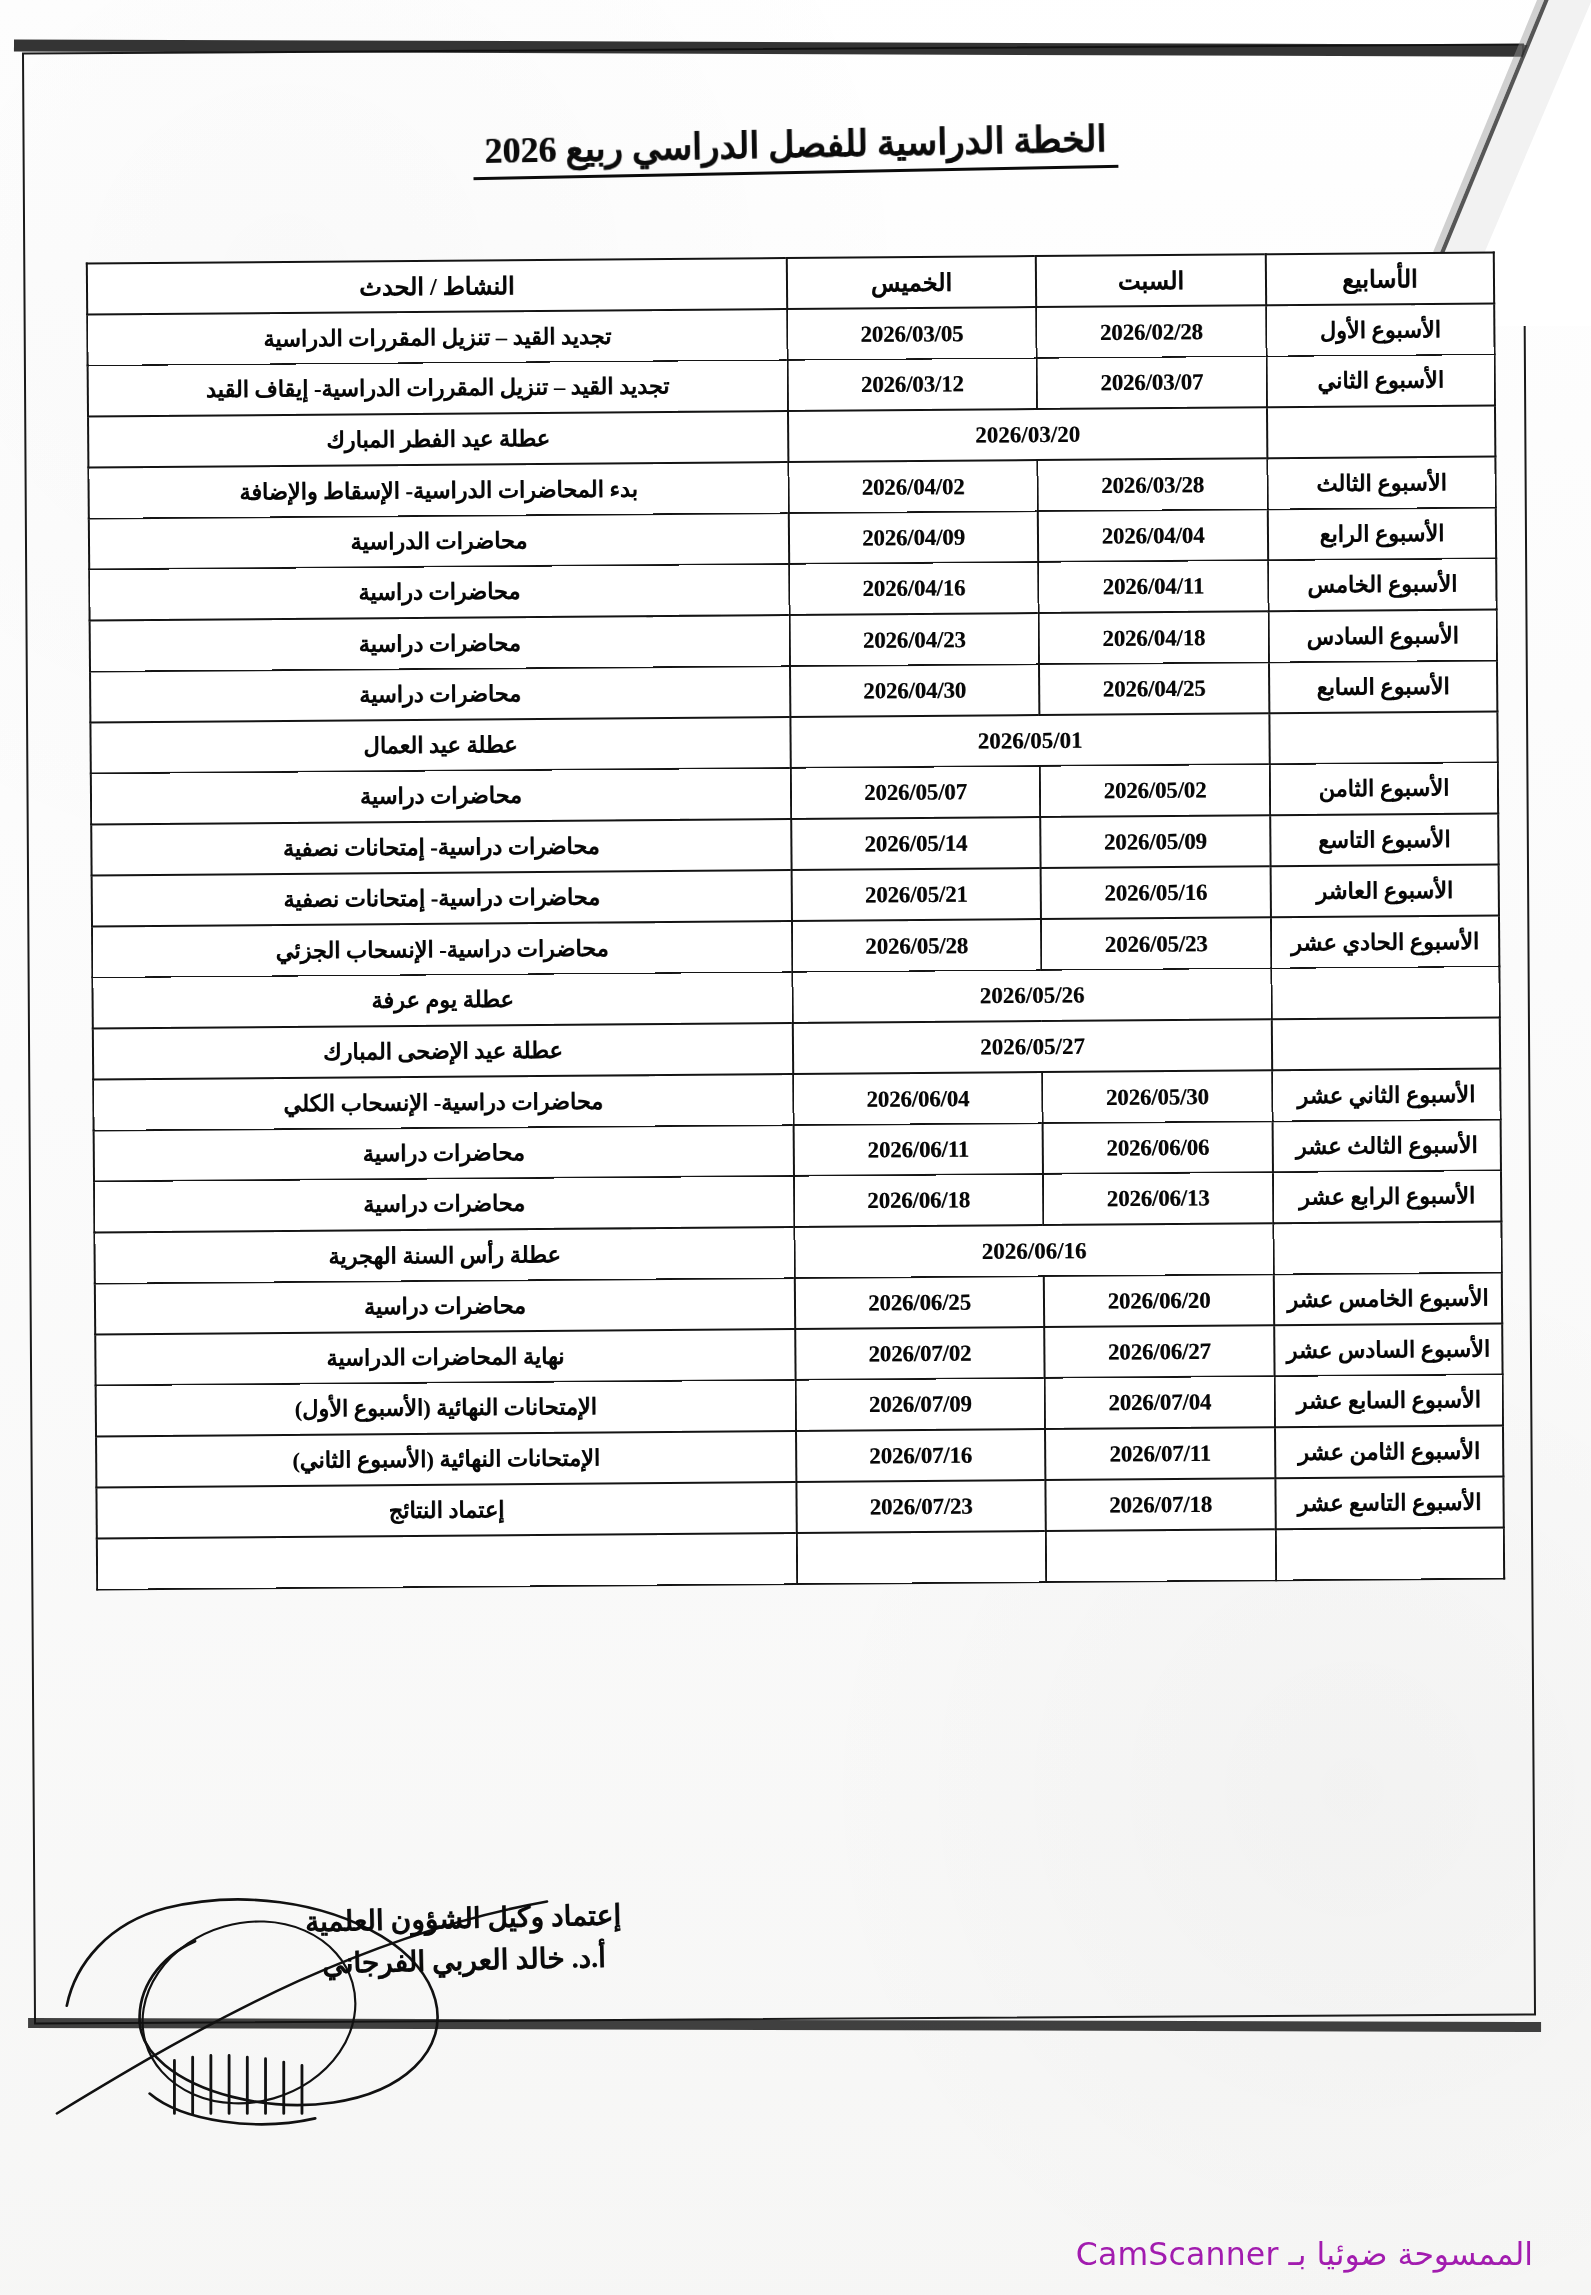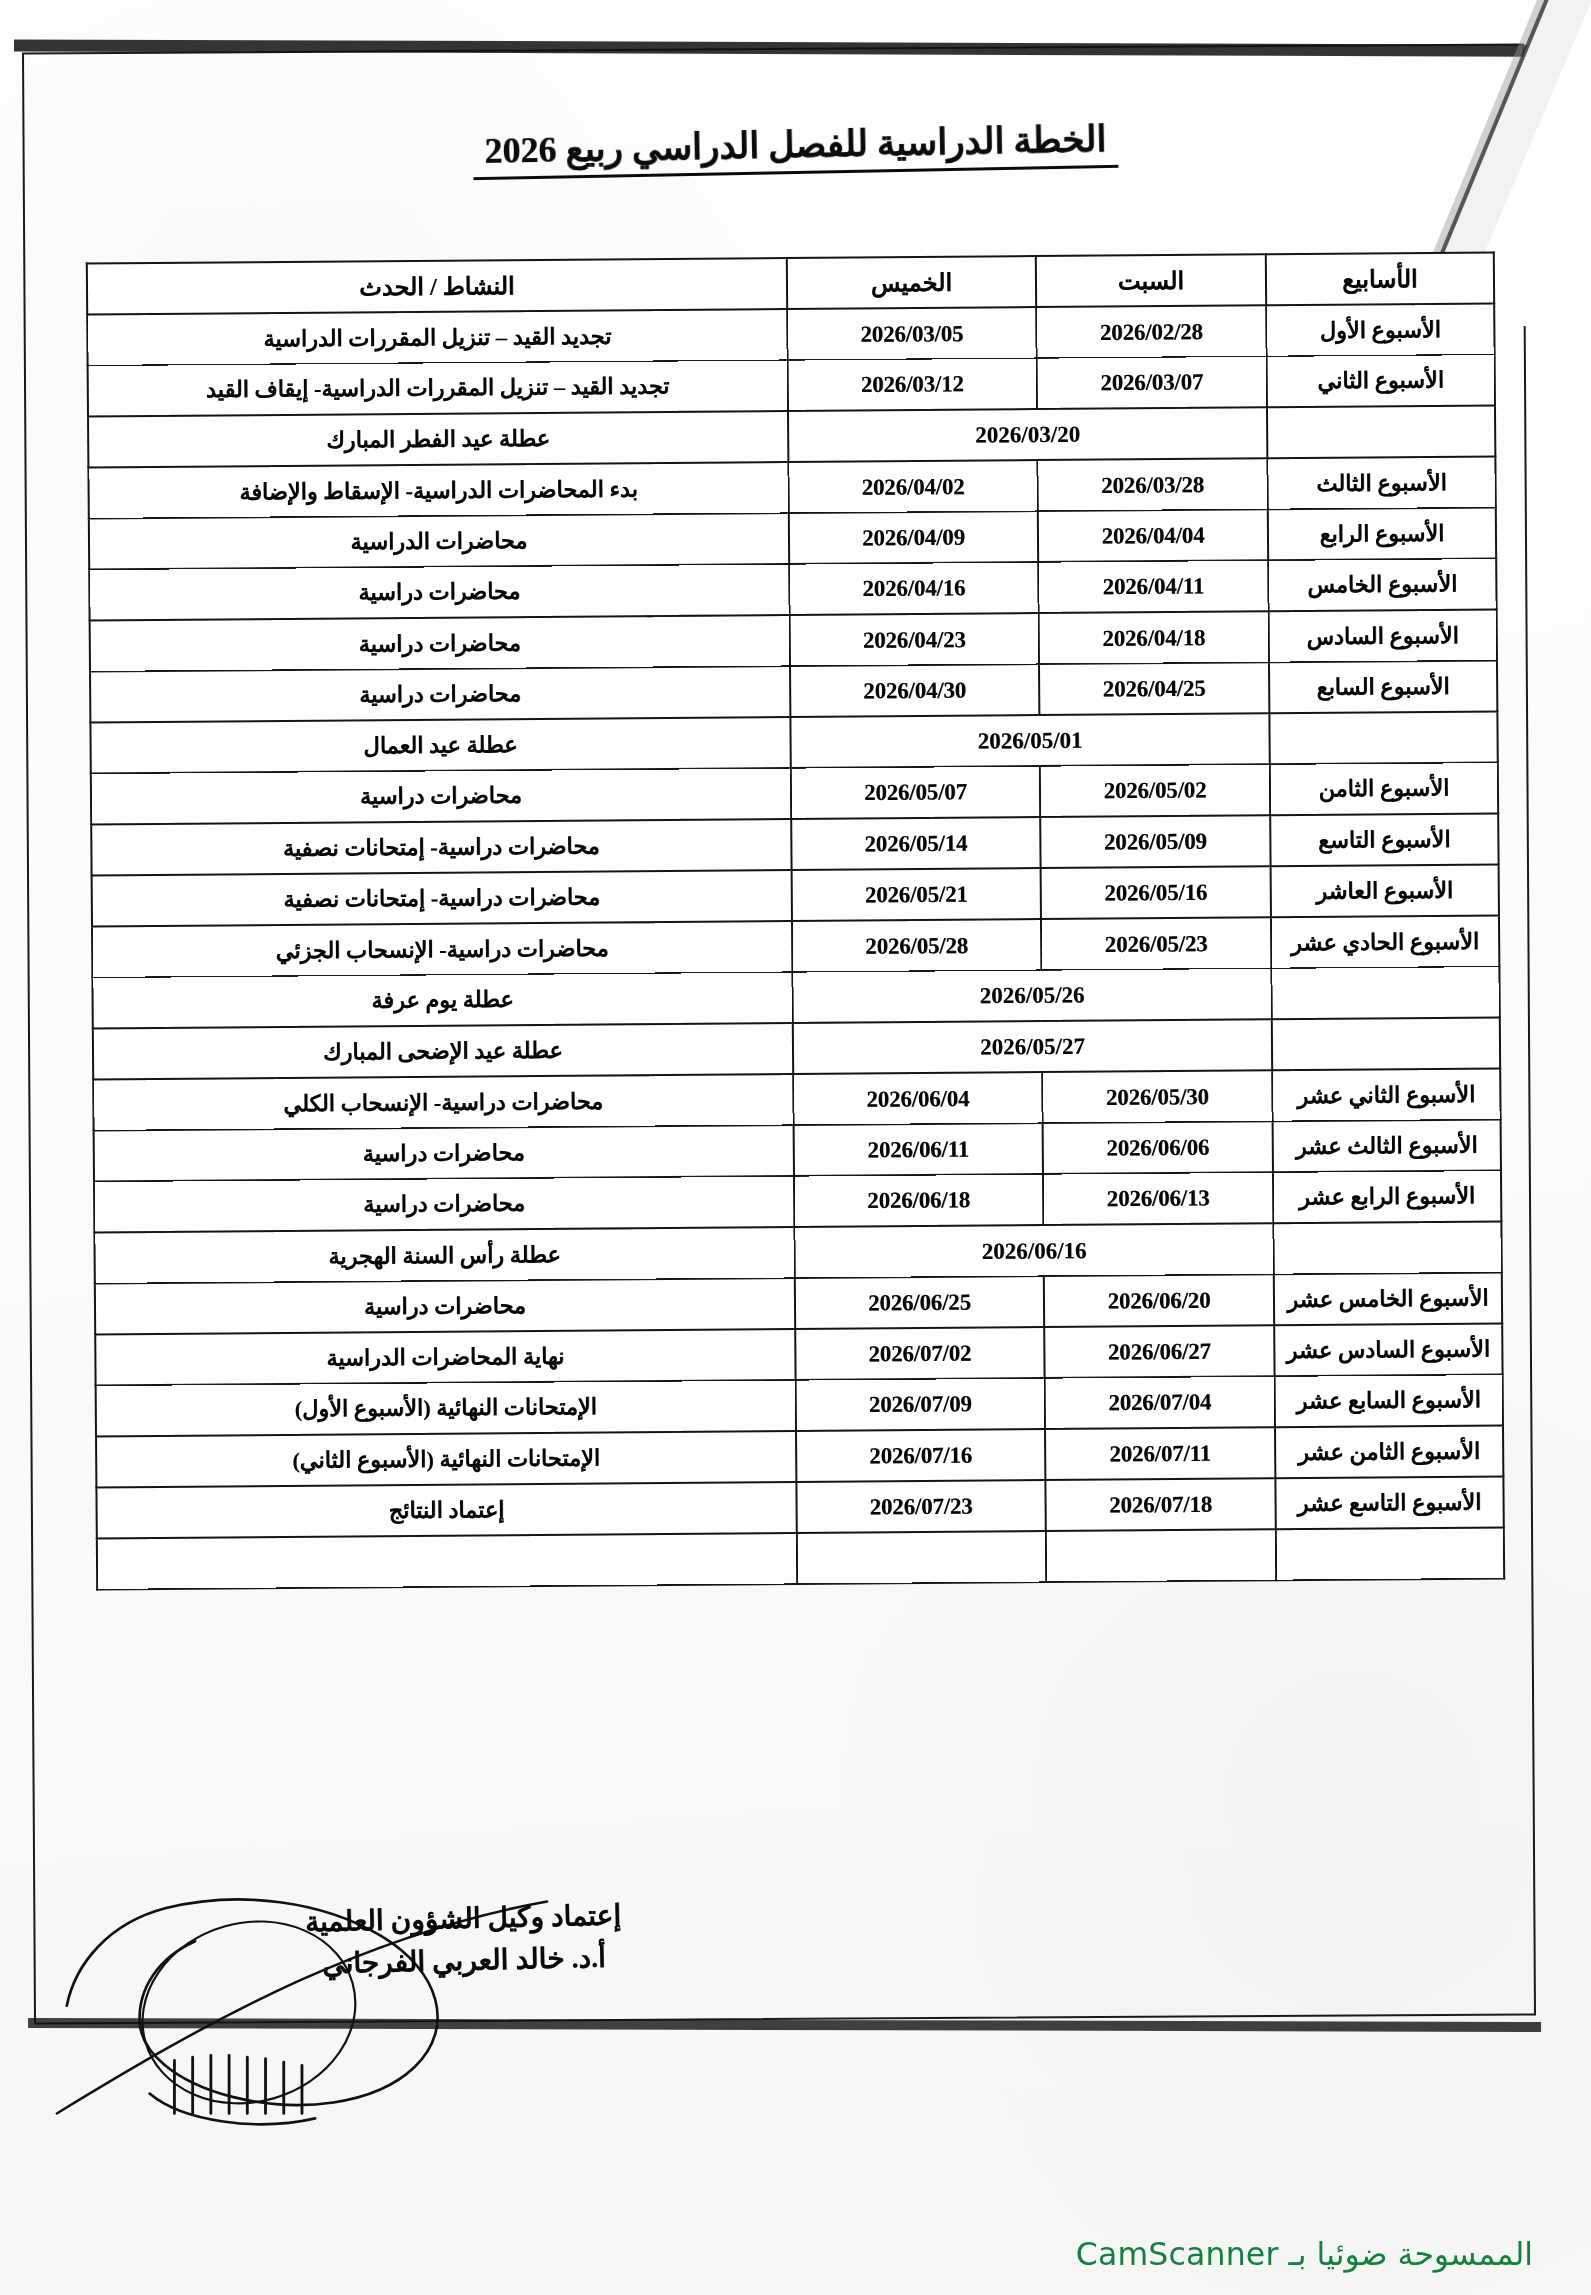--- a/index.html
+++ b/index.html
@@ -189,21 +189,21 @@
     width: 547px; height: 265px;
     pointer-events: none;
   }
 
   
   #footer {
     position: absolute;
     right: 58px; bottom: 23px;
     font-family: "DejaVu Sans", "Liberation Sans", sans-serif;
     font-size: 31.5px;
-    color: #15803d;
+    color: #a21caf;
     white-space: nowrap;
     letter-spacing: 0.2px;
   }
 </style>
 </head>
 <body>
 
 <div id="page">
 
   <div id="paper-texture"></div>

